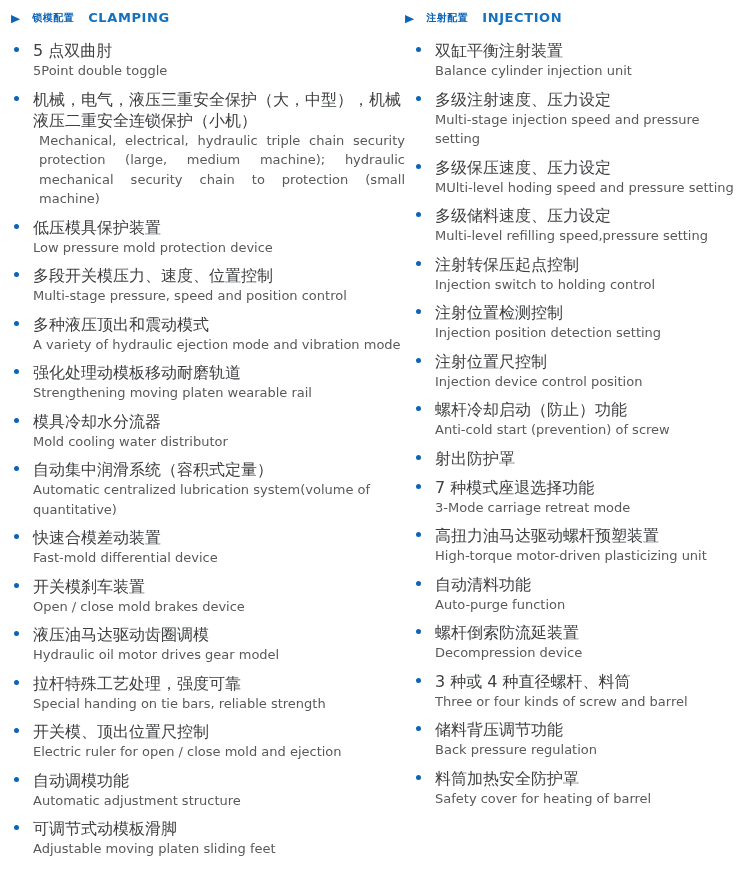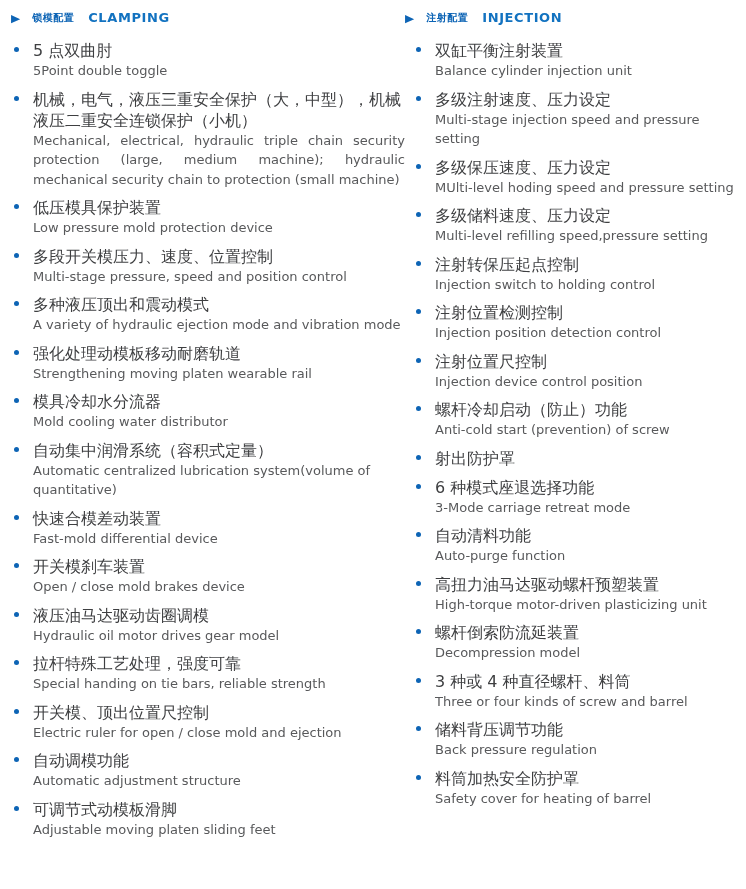--- a/index.html
+++ b/index.html
@@ -58,21 +58,21 @@
   .zh {
     color: #3e3f41;
     font-size: 16px;
     line-height: 21px;
   }
   .en {
     color: #58595b;
     font-size: 13px;
     line-height: 19.5px;
   }
-  .en.justify { text-align: justify; }
+  .en.justify { text-align: justify; margin-left: 6px; }
 </style>
 </head>
 <body>
 
 <div class="page">
 
   <div class="column col-0">
     <div class="col-header">
       <span class="triangle">▶</span>
       <span class="title-zh">锁模配置</span>
@@ -268,21 +268,21 @@
             <div class="zh">注射转保压起点控制</div>
             <div class="en">Injection switch to holding control</div>
           </div>
         </div>
         <div class="item">
           <span class="bullet-box">
             <span class="bullet"></span>
           </span>
           <div class="item-text">
             <div class="zh">注射位置检测控制</div>
-            <div class="en">Injection position detection control</div>
+            <div class="en">Injection position detection setting</div>
           </div>
         </div>
         <div class="item">
           <span class="bullet-box">
             <span class="bullet"></span>
           </span>
           <div class="item-text">
             <div class="zh">注射位置尺控制</div>
             <div class="en">Injection device control position</div>
           </div>
@@ -302,49 +302,49 @@
           </span>
           <div class="item-text">
             <div class="zh">射出防护罩</div>
           </div>
         </div>
         <div class="item">
           <span class="bullet-box">
             <span class="bullet"></span>
           </span>
           <div class="item-text">
-            <div class="zh">6 种模式座退选择功能</div>
+            <div class="zh">7 种模式座退选择功能</div>
             <div class="en">3-Mode carriage retreat mode</div>
+          </div>
+        </div>
+        <div class="item">
+          <span class="bullet-box">
+            <span class="bullet"></span>
+          </span>
+          <div class="item-text">
+            <div class="zh">高扭力油马达驱动螺杆预塑装置</div>
+            <div class="en">High-torque motor-driven plasticizing unit</div>
           </div>
         </div>
         <div class="item">
           <span class="bullet-box">
             <span class="bullet"></span>
           </span>
           <div class="item-text">
             <div class="zh">自动清料功能</div>
             <div class="en">Auto-purge function</div>
           </div>
         </div>
         <div class="item">
           <span class="bullet-box">
             <span class="bullet"></span>
           </span>
           <div class="item-text">
-            <div class="zh">高扭力油马达驱动螺杆预塑装置</div>
-            <div class="en">High-torque motor-driven plasticizing unit</div>
-          </div>
-        </div>
-        <div class="item">
-          <span class="bullet-box">
-            <span class="bullet"></span>
-          </span>
-          <div class="item-text">
             <div class="zh">螺杆倒索防流延装置</div>
-            <div class="en">Decompression model</div>
+            <div class="en">Decompression device</div>
           </div>
         </div>
         <div class="item">
           <span class="bullet-box">
             <span class="bullet"></span>
           </span>
           <div class="item-text">
             <div class="zh">3 种或 4 种直径螺杆、料筒</div>
             <div class="en">Three or four kinds of screw and barrel</div>
           </div>

